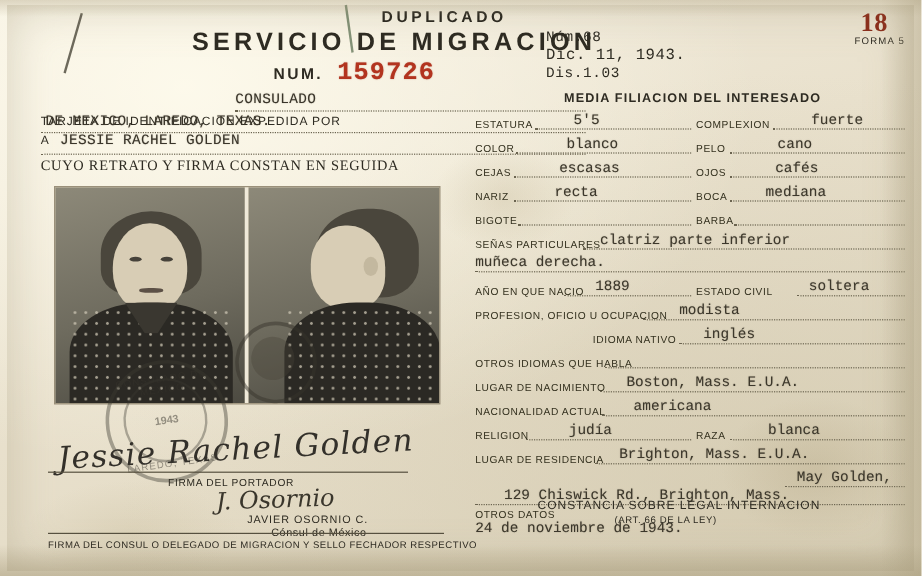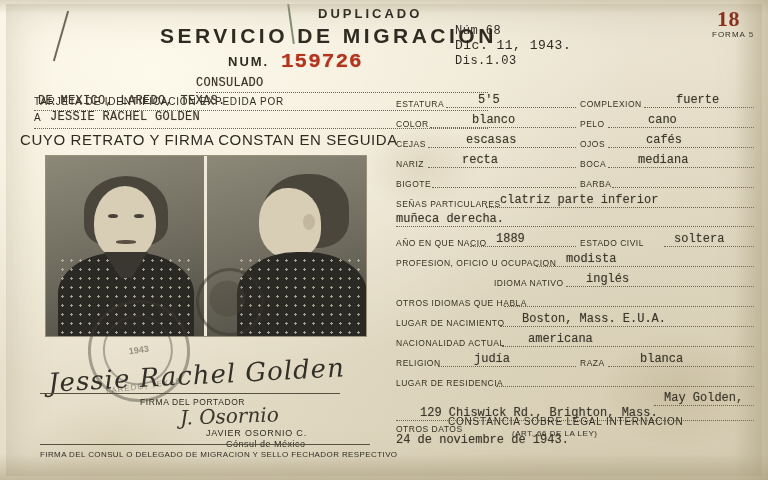--- a/index.html
+++ b/index.html
@@ -148,23 +148,24 @@
   }
   #lbl-a {
     left: 34px; top: 112px;
     font-size: 10px;
   }
   #val-jessie {
     left: 50px; top: 110px;
     font-size: 12px;
   }
   #lbl-cuyo {
-    left: 20px; top: 131px;
-    font-size: 15px;
+    left: 34px; top: 131px;
+    font-size: 12px;
     letter-spacing: 0.6px;
+    font-family: Liberation Serif, serif;
   }
 
   
   #photo-block {
     position: absolute;
     left: 45px; top: 155px;
     width: 320px; height: 180px;
     background: #cfc6ae;
     border: 1px solid #9a907a;
     display: flex;
@@ -465,20 +466,21 @@
   <div class="script" id="sig-portador">Jessie Rachel Golden</div>
   <div class="solidline" id="line-portador"></div>
   <div class="print" id="lbl-firma-portador">FIRMA DEL PORTADOR</div>
 
   <div class="script" id="sig-consul">J. Osornio</div>
   <div class="print" id="lbl-javier">JAVIER OSORNIO C.</div>
   <div class="print" id="lbl-consul-mex">Cónsul de México</div>
   <div class="solidline" id="line-consul"></div>
   <div class="print" id="lbl-firma-consul">FIRMA DEL CONSUL O DELEGADO DE MIGRACION Y SELLO FECHADOR RESPECTIVO</div>
 
+  <div class="print" id="sec-media">MEDIA FILIACION DEL INTERESADO</div>
 
   <div class="flabel" style="left:396px; top:99px;">ESTATURA</div>
   <div class="dotline" style="left:446px; top:107px; width:130px;"></div>
   <div class="fvalue" style="left:478px; top:93px;">5'5</div>
   <div class="flabel" style="left:580px; top:99px;">COMPLEXION</div>
   <div class="dotline" style="left:644px; top:107px; width:110px;"></div>
   <div class="fvalue" style="left:676px; top:93px;">fuerte</div>
 
   <div class="flabel" style="left:396px; top:119px;">COLOR</div>
   <div class="dotline" style="left:430px; top:127px; width:146px;"></div>
@@ -544,20 +546,21 @@
 
   <div class="flabel" style="left:396px; top:358px;">RELIGION</div>
   <div class="dotline" style="left:438px; top:366px; width:138px;"></div>
   <div class="fvalue" style="left:474px; top:352px;">judía</div>
   <div class="flabel" style="left:580px; top:358px;">RAZA</div>
   <div class="dotline" style="left:608px; top:366px; width:146px;"></div>
   <div class="fvalue" style="left:640px; top:352px;">blanca</div>
 
   <div class="flabel" style="left:396px; top:378px;">LUGAR DE RESIDENCIA</div>
   <div class="dotline" style="left:496px; top:386px; width:258px;"></div>
+  <div class="fvalue" style="left:516px; top:372px;">Brighton, Mass. E.U.A.</div>
 
   <div class="fvalue" style="left:664px; top:391px;">May Golden,</div>
   <div class="dotline" style="left:654px; top:405px; width:100px;"></div>
   <div class="fvalue" style="left:420px; top:406px;">129 Chiswick Rd., Brighton, Mass.</div>
   <div class="dotline" style="left:396px; top:420px; width:358px;"></div>
 
   <div class="flabel" style="left:396px; top:424px;">OTROS DATOS</div>
   <div class="fvalue" style="left:396px; top:433px;">24 de noviembre de 1943.</div>
 
   <div class="print" id="sec-constancia">CONSTANCIA SOBRE LEGAL INTERNACION</div>

